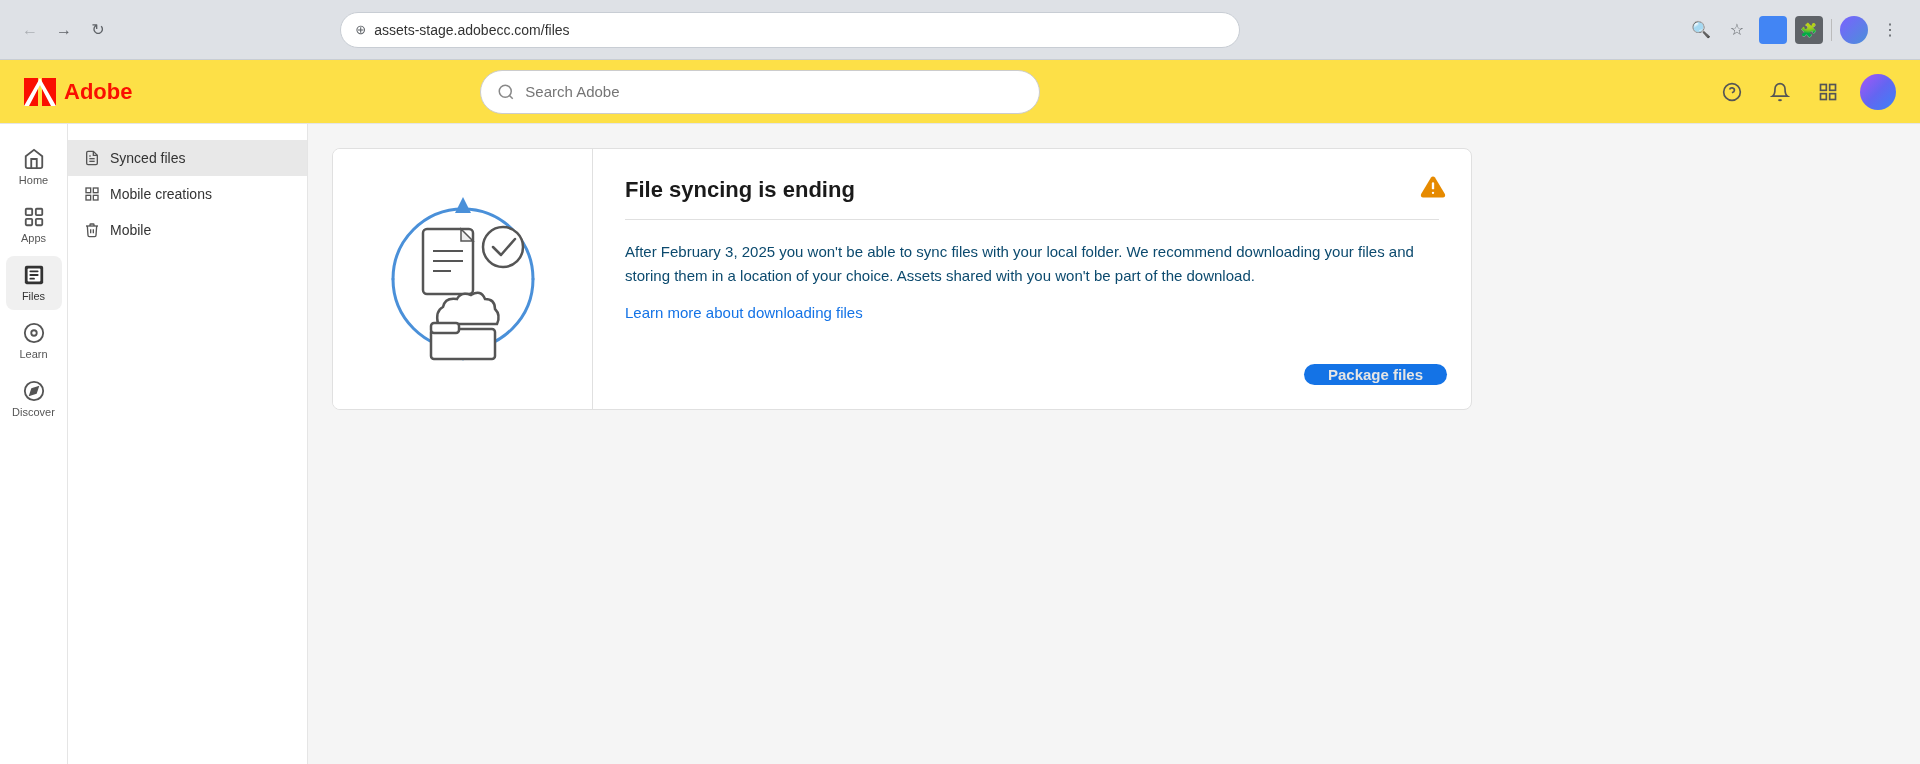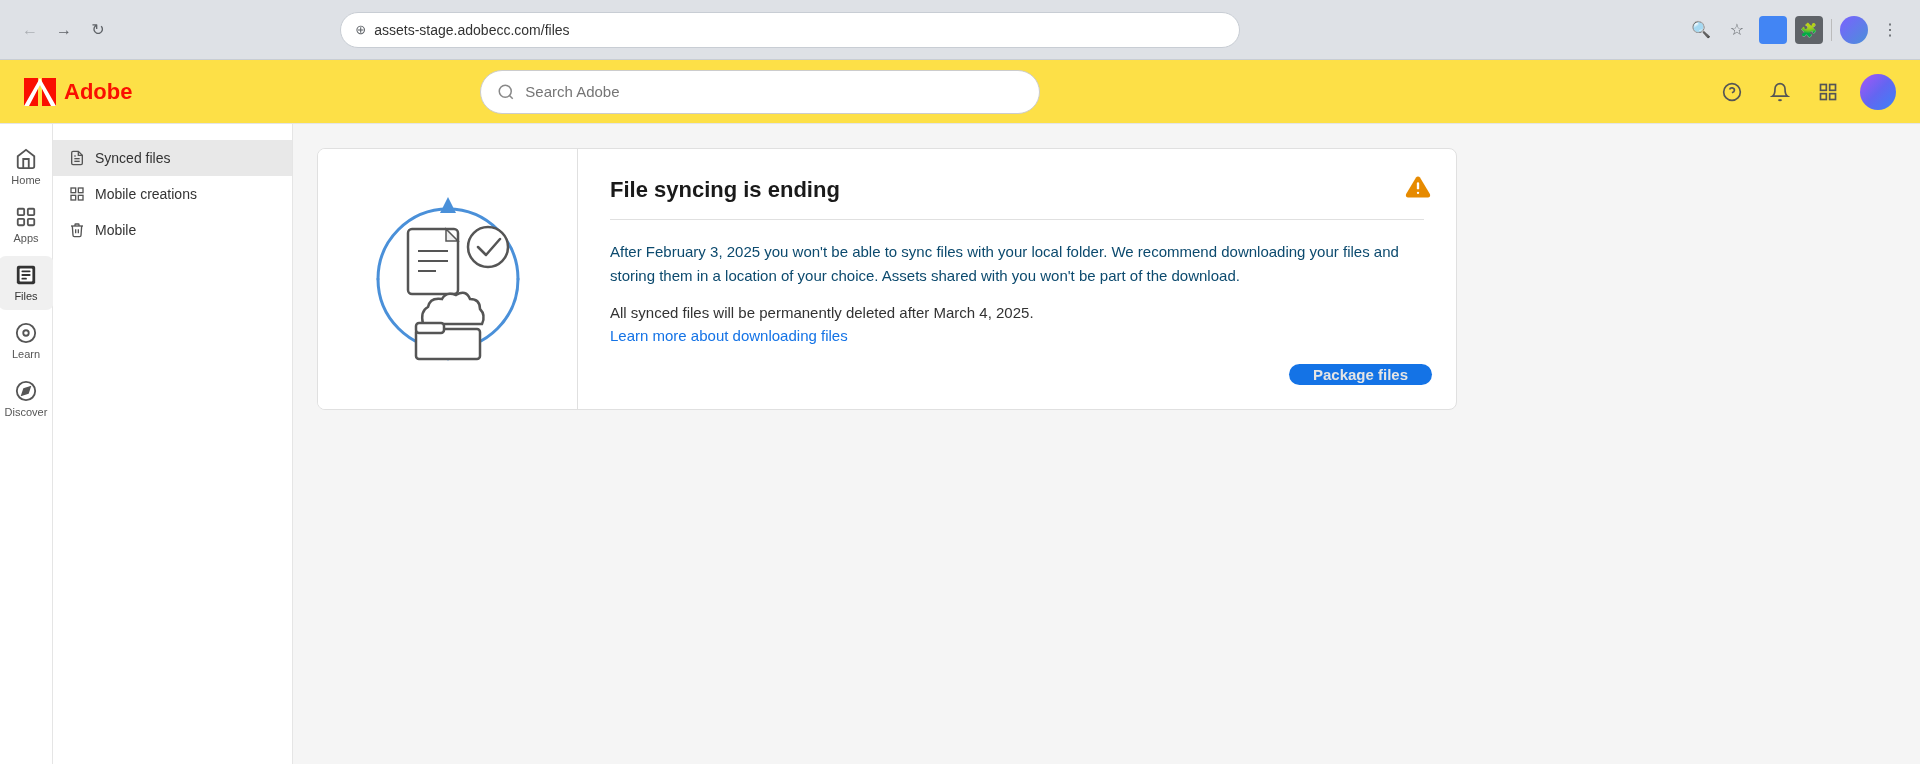--- a/index.html
+++ b/index.html
@@ -93,21 +93,21 @@
 
     
     .app-body {
       display: flex;
       flex: 1;
       overflow: hidden;
     }
 
     
     .icon-nav {
-      width: 53px;
+      width: 68px;
       background: white;
       border-right: 1px solid #e5e5e5;
       display: flex;
       flex-direction: column;
       align-items: center;
       padding: 16px 0;
       gap: 4px;
     }
     .icon-nav-item {
       display: flex; flex-direction: column; align-items: center;
@@ -382,21 +382,20 @@
             <svg width="28" height="28" viewBox="0 0 24 24" fill="#e68a00" stroke="none">
               <path d="M10.29 3.86L1.82 18a2 2 0 0 0 1.71 3h16.94a2 2 0 0 0 1.71-3L13.71 3.86a2 2 0 0 0-3.42 0z"></path>
               <line x1="12" y1="9" x2="12" y2="13" stroke="white" stroke-width="2" stroke-linecap="round"></line>
               <line x1="12" y1="17" x2="12.01" y2="17" stroke="white" stroke-width="2" stroke-linecap="round"></line>
             </svg>
           </div>
 
           <h2 class="notice-title">File syncing is ending</h2>
           <div class="notice-divider"></div>
           <p class="notice-text">After February 3, 2025 you won't be able to sync files with your local folder. We recommend downloading your files and storing them in a location of your choice. Assets shared with you won't be part of the download.</p>
-          <p class="notice-sub">All synced files will be permanently deleted after March 4, 2025.</p>
           <a href="#" class="notice-link">Learn more about downloading files</a>
 
           <button class="package-btn">Package files</button>
         </div>
       </div>
     </div>
 
   </div>
 </div>
 

